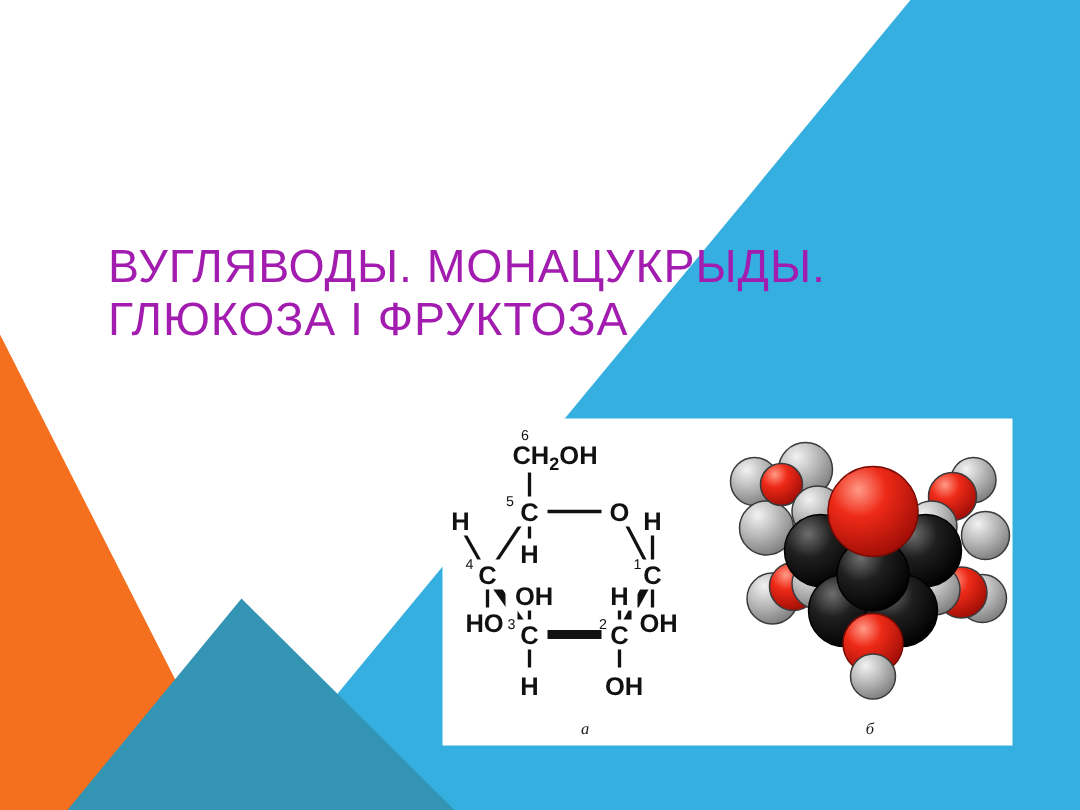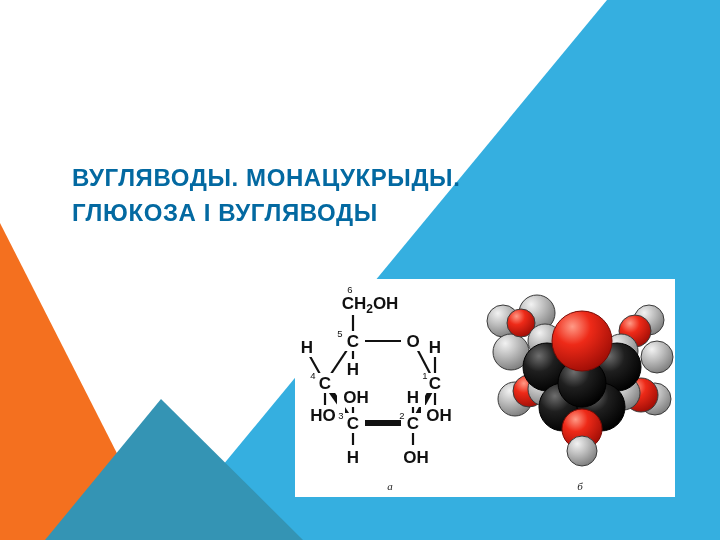--- a/index.html
+++ b/index.html
@@ -42,23 +42,23 @@
 
   
   #title-block {
     position: absolute;
     left: 72px;
     top: 160px;
     width: 470px;
     z-index: 5;
   }
   .title-line {
-    color: #0369a1;
-    font-size: 24px;
-    font-weight: 700;
+    color: #a21caf;
+    font-size: 31px;
+    font-weight: 400;
     letter-spacing: 0.6px;
     line-height: 35px;
     white-space: nowrap;
   }
 
   
   #figure-panel {
     position: absolute;
     left: 295px;
     top: 279px;
@@ -93,21 +93,21 @@
 <body>
 
 <div id="slide">
 
   <div class="shape" id="blue-wedge"></div>
   <div class="shape" id="orange-wedge"></div>
   <div class="shape" id="teal-overlap"></div>
 
   <div id="title-block">
     <div class="title-line">ВУГЛЯВОДЫ. МОНАЦУКРЫДЫ.</div>
-    <div class="title-line">ГЛЮКОЗА І ВУГЛЯВОДЫ</div>
+    <div class="title-line">ГЛЮКОЗА І ФРУКТОЗА</div>
   </div>
 
   <div id="figure-panel">
 
     <div class="panel-half" id="haworth-half">
       <svg width="190" height="200" viewBox="0 0 190 200">
         <g stroke="#111" stroke-width="2.2" fill="none" stroke-linecap="square">
 
           <line x1="58" y1="62" x2="118" y2="62"></line>
           <line x1="118" y1="62" x2="140" y2="104"></line>

